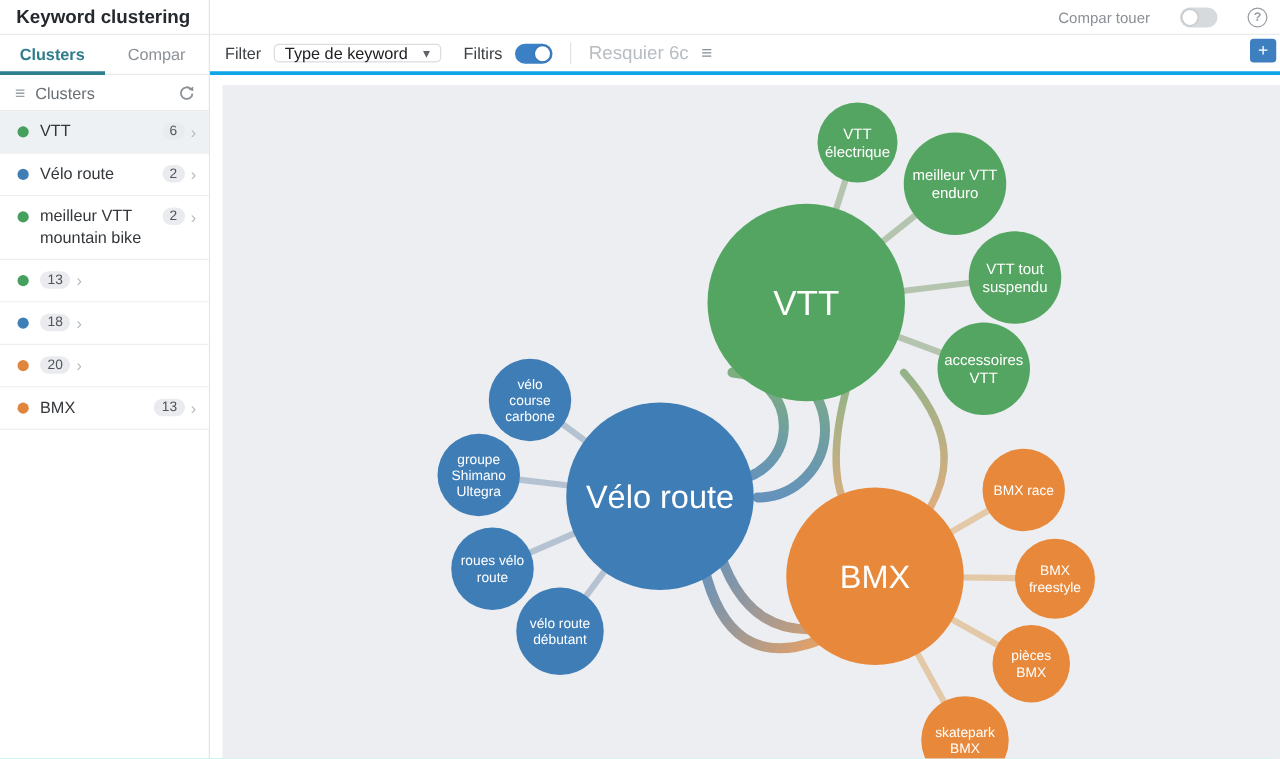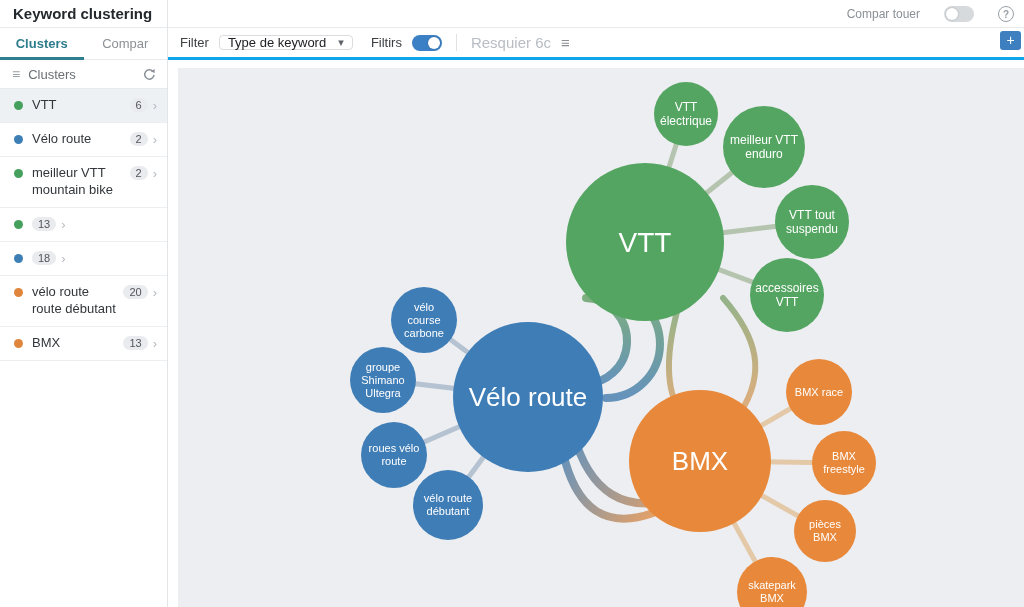--- a/index.html
+++ b/index.html
@@ -99,21 +99,20 @@
       <span class="badge">13</span>
       <span class="chev">›</span>
     </div>
         <div class="srow">
       <span class="dot" style="background: rgb(61, 127, 181);"></span>
       <span class="badge">18</span>
       <span class="chev">›</span>
     </div>
         <div class="srow">
       <span class="dot" style="background: rgb(224, 134, 60);"></span>
-      <span class="slabel">vélo route route débutant</span>
       <span class="badge">20</span>
       <span class="chev">›</span>
     </div>
         <div class="srow">
       <span class="dot" style="background: rgb(224, 134, 60);"></span>
       <span class="slabel">BMX</span>
       <span class="badge">13</span>
       <span class="chev">›</span>
     </div>
       </div>

